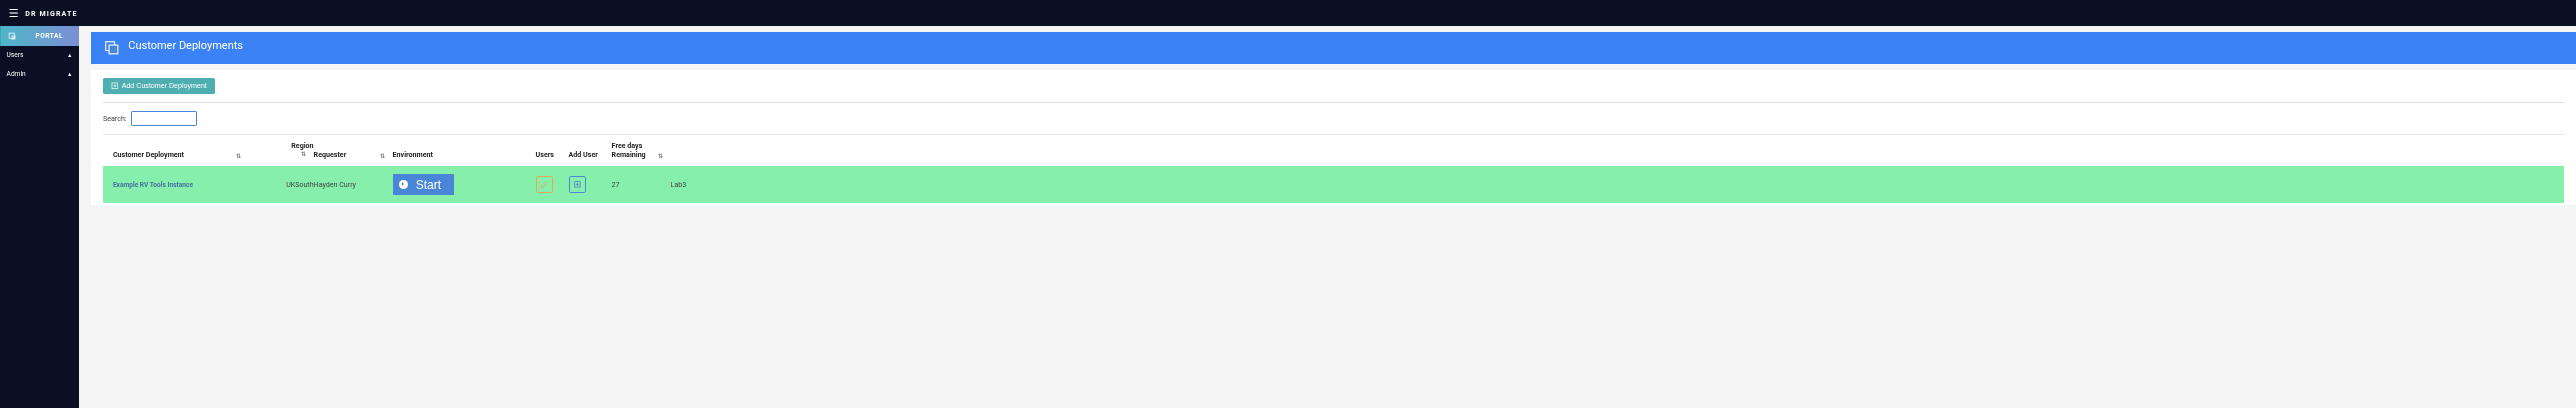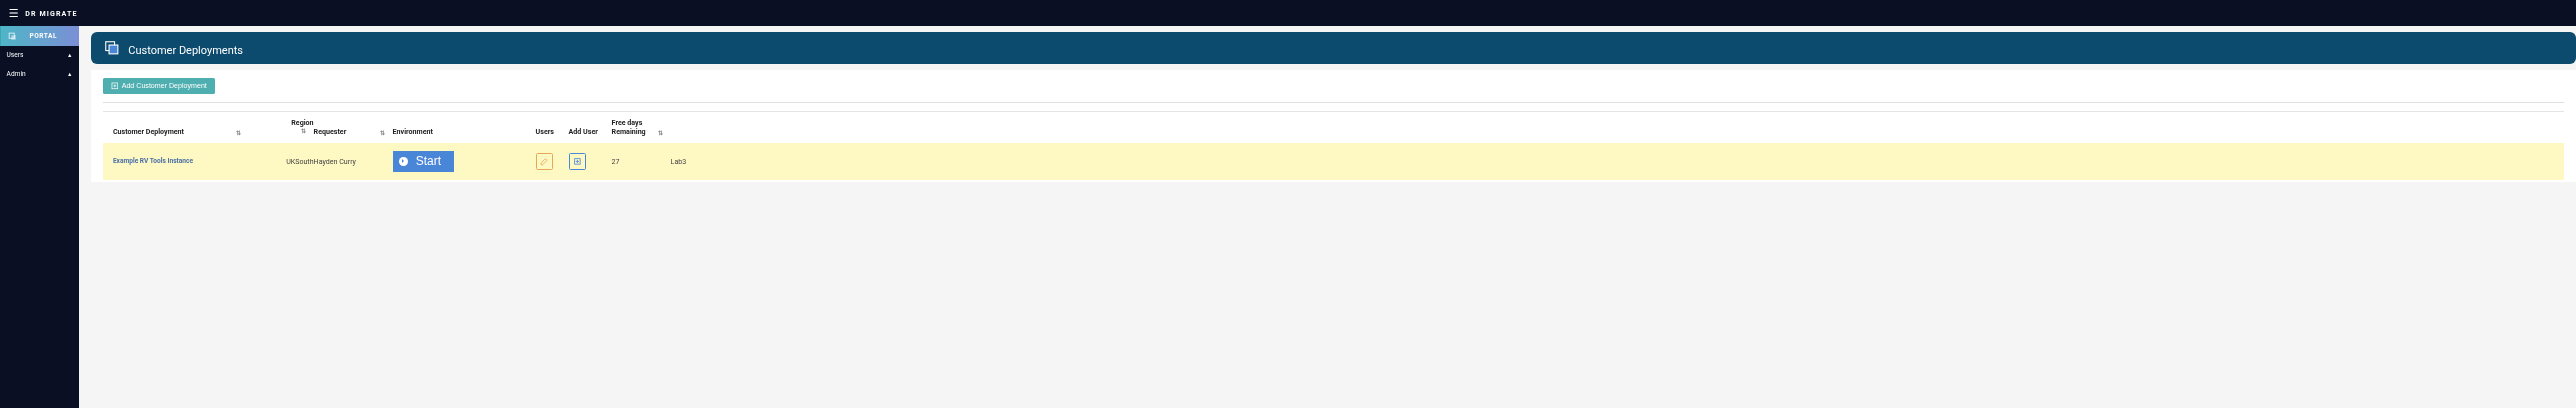--- a/index.html
+++ b/index.html
@@ -5,28 +5,28 @@
     * { margin: 0; padding: 0; box-sizing: border-box; }
     body { font-family: -apple-system, BlinkMacSystemFont, "Segoe UI", Roboto, sans-serif; background: #f5f5f5; color: #333; }
     
     .topbar { background: #0a0f24; height: 26px; display: flex; align-items: center; padding: 0 8.8px; }
     .hamburger { color: #fff; font-size: 11px; margin-right: 6.6px; cursor: pointer; }
     .brand { color: #fff; font-weight: 700; letter-spacing: 1.1px; font-size: 7.1px; }
     
     .layout { display: flex; }
     
     .sidebar { width: 79px; background: #0a0f24; min-height: calc(100vh - 26px); }
-    .portal-tab { background: linear-gradient(90deg, #4fb5c7 0%, #7b8fd6 100%); color: #fff; padding: 5.5px 6.6px; font-size: 6.6px; font-weight: 700; letter-spacing: 0.5px; display: flex; align-items: center; gap: 13px; border-left: 1.6px solid #3da5b8; }
+    .portal-tab { background: linear-gradient(90deg, #4fb5c7 0%, #7b8fd6 100%); color: #fff; padding: 5.5px 6.6px; font-size: 6.6px; font-weight: 700; letter-spacing: 0.5px; display: flex; align-items: center; gap: 19px; border-left: 1.6px solid #3da5b8; }
     .portal-icon { width: 8.8px; height: 8.8px; }
     .sidebar-item { color: #fff; padding: 5.5px 6.6px; font-size: 6.6px; display: flex; justify-content: space-between; align-items: center; cursor: pointer; }
     .sidebar-item .chev { font-size: 5.5px; }
     
     .main { flex: 1; padding: 0; }
     
-    .page-header { background: #0c4a6e; color: #fff; display: flex; align-items: flex-end; gap: 7.7px; padding: 7.7px 12px; margin: 5.5px 0 5.5px 12px; border-radius: 6px; }
+    .page-header { background: #3b82f6; color: #fff; display: flex; align-items: flex-start; gap: 7.7px; padding: 7.7px 12px; margin: 5.5px 0 5.5px 12px; }
     .page-header-icon { width: 17.6px; height: 17.6px; }
     .page-title { font-size: 11px; font-weight: 400; }
     
     .content-card { background: #fff; margin: 0 0 0 12px; padding: 7.7px 12px 2.2px 12px; }
     
     .add-btn { background: #4eaeb0; color: #fff; border: none; padding: 4.4px 7.7px; font-size: 7.1px; border-radius: 1.6px; cursor: pointer; display: inline-flex; align-items: center; gap: 3.3px; }
     .add-btn .plus { width: 7.7px; height: 7.7px; }
     
     .hr { border: none; border-top: 0.5px solid #e0e0e0; margin: 7.7px 0; }
     
@@ -41,21 +41,21 @@
     
     .col-name { width: 139px; padding-left: 3.3px; }
     .col-region { width: 65px; flex-direction: column; }
     .col-requester { width: 79px; }
     .col-env { width: 143px; }
     .col-users { width: 33px; }
     .col-adduser { width: 43px; }
     .col-freedays { width: 59px; }
     .col-org { flex: 1; }
     
-    .table-row { display: flex; padding: 7.7px 0 7.7px 6.6px; font-size: 7.1px; color: #444; align-items: center; background: #fef9c3; }
+    .table-row { display: flex; padding: 7.7px 0 7.7px 6.6px; font-size: 7.1px; color: #444; align-items: center; background: #86efac; }
     .table-row .link { color: #4a6fa5; font-weight: 700; font-size: 6.6px; cursor: pointer; }
     
     .start-btn { background: #4a86d8; color: #fff; border: none; padding: 3.8px 13px 3.8px 6.6px; border-radius: 0; cursor: pointer; display: inline-flex; align-items: center; gap: 7.7px; font-size: 12px; }
     .play-circle { width: 8.8px; height: 8.8px; background: #fff; border-radius: 50%; position: relative; }
     .play-circle::after { content: ''; position: absolute; left: 3.3px; top: 2.2px; border-left: 2.7px solid #4a86d8; border-top: 2.2px solid transparent; border-bottom: 2.2px solid transparent; }
     
     .icon-btn { width: 17.6px; height: 17.6px; border-radius: 1.6px; display: flex; align-items: center; justify-content: center; cursor: pointer; }
     .edit-btn { border: 0.5px solid #e6a756; }
     .add-user-btn { border: 0.5px solid #4a86d8; }
     
@@ -102,20 +102,24 @@
         <svg class="plus" viewBox="0 0 16 16" fill="#fff">
           <rect x="2" y="2" width="12" height="12" fill="none" stroke="#fff" stroke-width="1.5"></rect>
           <line x1="8" y1="5" x2="8" y2="11" stroke="#fff" stroke-width="1.5"></line>
           <line x1="5" y1="8" x2="11" y2="8" stroke="#fff" stroke-width="1.5"></line>
         </svg>
         <span>Add Customer Deployment</span>
       </button>
 
       <hr class="hr">
 
+      <div class="search-row">
+        <span class="search-label">Search:</span>
+        <input class="search-input" type="text" value="" style="">
+      </div>
 
       <div class="table-wrap">
         <div class="table-header">
           <div class="col col-name">
             <span>Customer Deployment</span>
             <span class="sort-icon">⇅</span>
           </div>
           <div class="col col-region">
             <span>Region</span>
             <span class="sort-icon">⇅</span>

